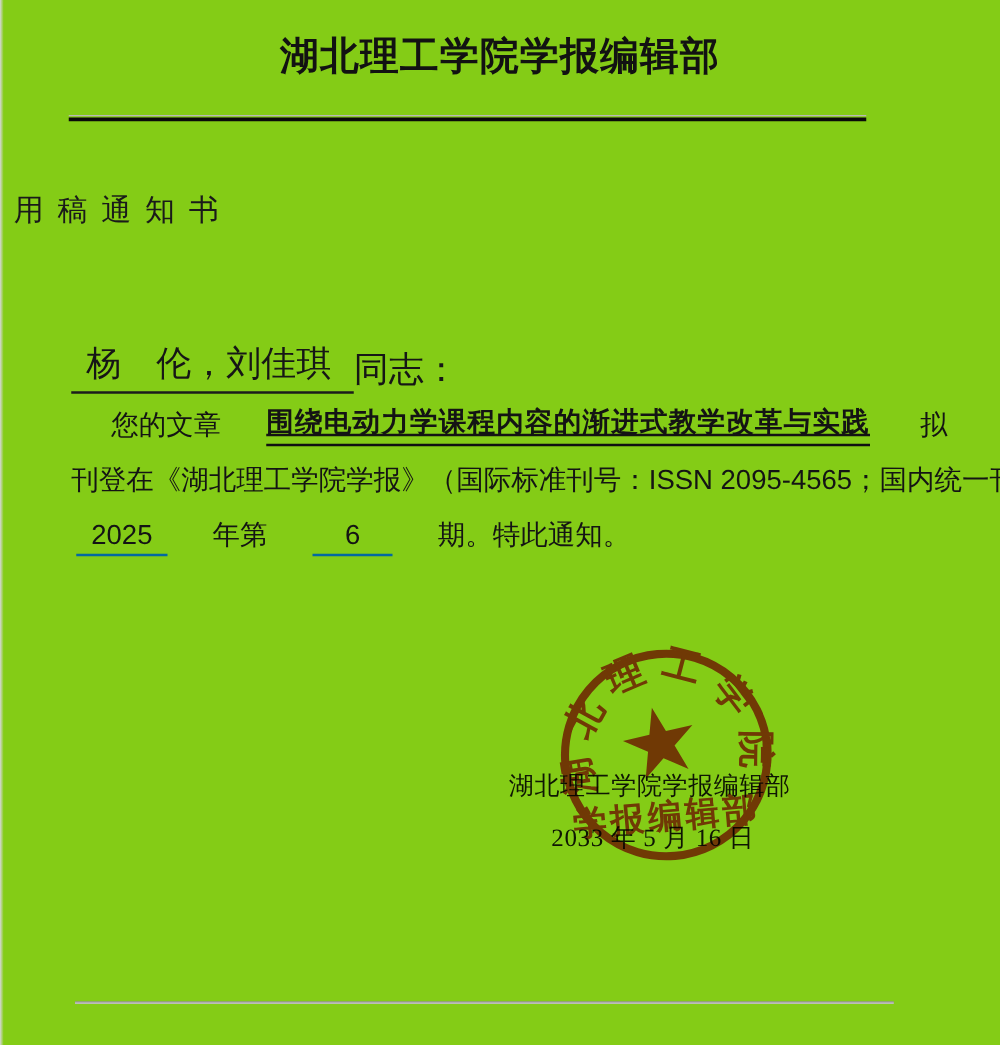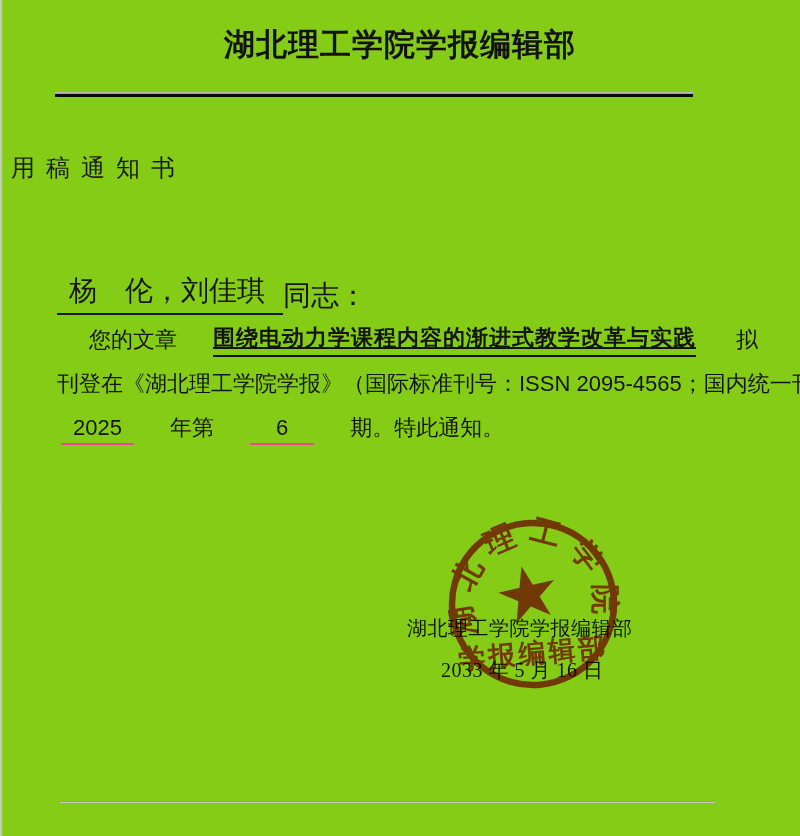--- a/index.html
+++ b/index.html
@@ -68,21 +68,21 @@
     flex: 1;
     text-align: center;
     font-weight: bold;
     border-bottom: 2.5px solid #111111;
     margin: 0 0 0 4px;
     letter-spacing: 1px;
     text-decoration: underline;
   }
   .after-title { padding-left: 8px; }
   .fill-underlined {
-    border-bottom: 2px solid #ec4899;
+    border-bottom: 2px solid #0369a1;
     text-align: center;
     margin: 0 4px;
   }
   .year-slot { padding: 0 12px 2px 12px !important; }
   .issue-slot { padding: 0 26px 2px 26px !important; }
   
   .seal-svg {
     position: absolute; left: 443px; top: 514px; width: 180px; height: 180px;
     transform: rotate(-5deg);
     mix-blend-mode: multiply;

